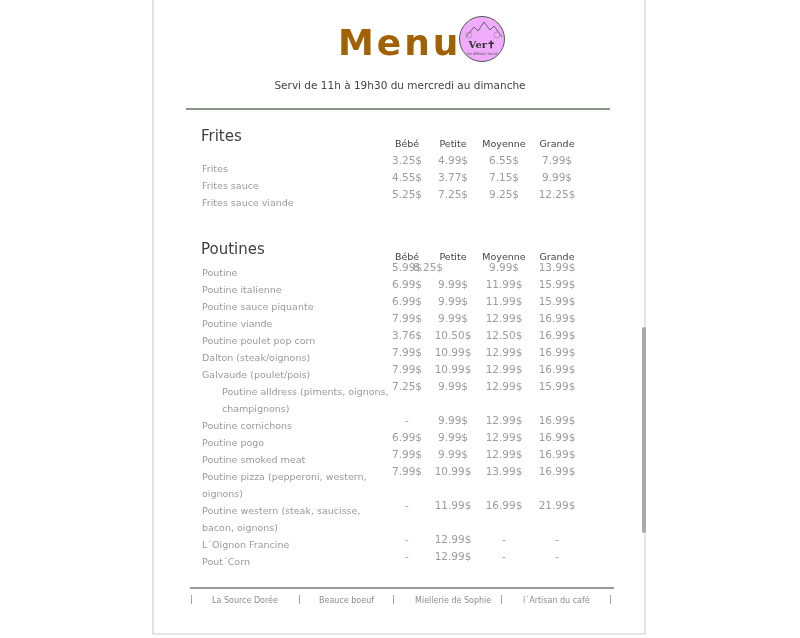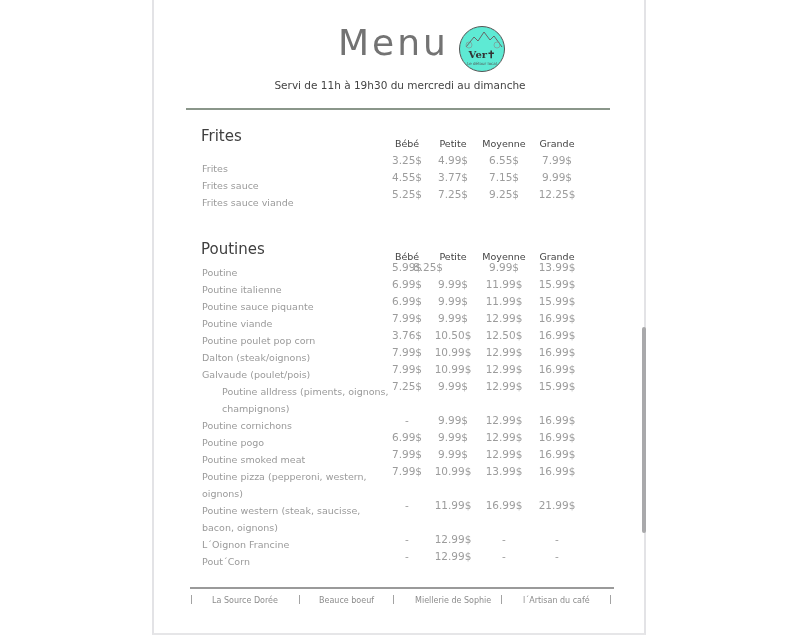--- a/index.html
+++ b/index.html
@@ -16,27 +16,27 @@
     border-bottom: 2px solid #e6e6e8;
     background: #fff;
     box-sizing: border-box;
   }
   .scroll-thumb {
     position: absolute; left: 642px; top: 327px; width: 4px; height: 206px;
     background: #a9a9ab; border-radius: 2px;
   }
   .title {
     position: absolute; left: 338px; top: 22px;
-    font-size: 36px; letter-spacing: 3px; color: #737373;
-    font-family: "DejaVu Sans", sans-serif; font-weight: normal;
+    font-size: 36px; letter-spacing: 3px; color: #a16207;
+    font-family: "DejaVu Sans", sans-serif; font-weight: bold;
   }
   .logo {
-    position: absolute; left: 459px; top: 26px; width: 46px; height: 46px;
+    position: absolute; left: 459px; top: 16px; width: 46px; height: 46px;
     border: 1.5px solid #555; border-radius: 50%; box-sizing: border-box;
-    overflow: hidden; background: #5eead4;
+    overflow: hidden; background: #f0abfc;
   }
   .logo .word {
     position: absolute; left: 0; right: 0; top: 22px; text-align: center;
     font-family: "DejaVu Serif", serif; font-weight: bold; font-size: 10px; color: #333;
   }
   .logo .tag {
     position: absolute; left: 0; right: 0; top: 34px; text-align: center;
     font-size: 4px; color: #555;
   }
   .subtitle {

